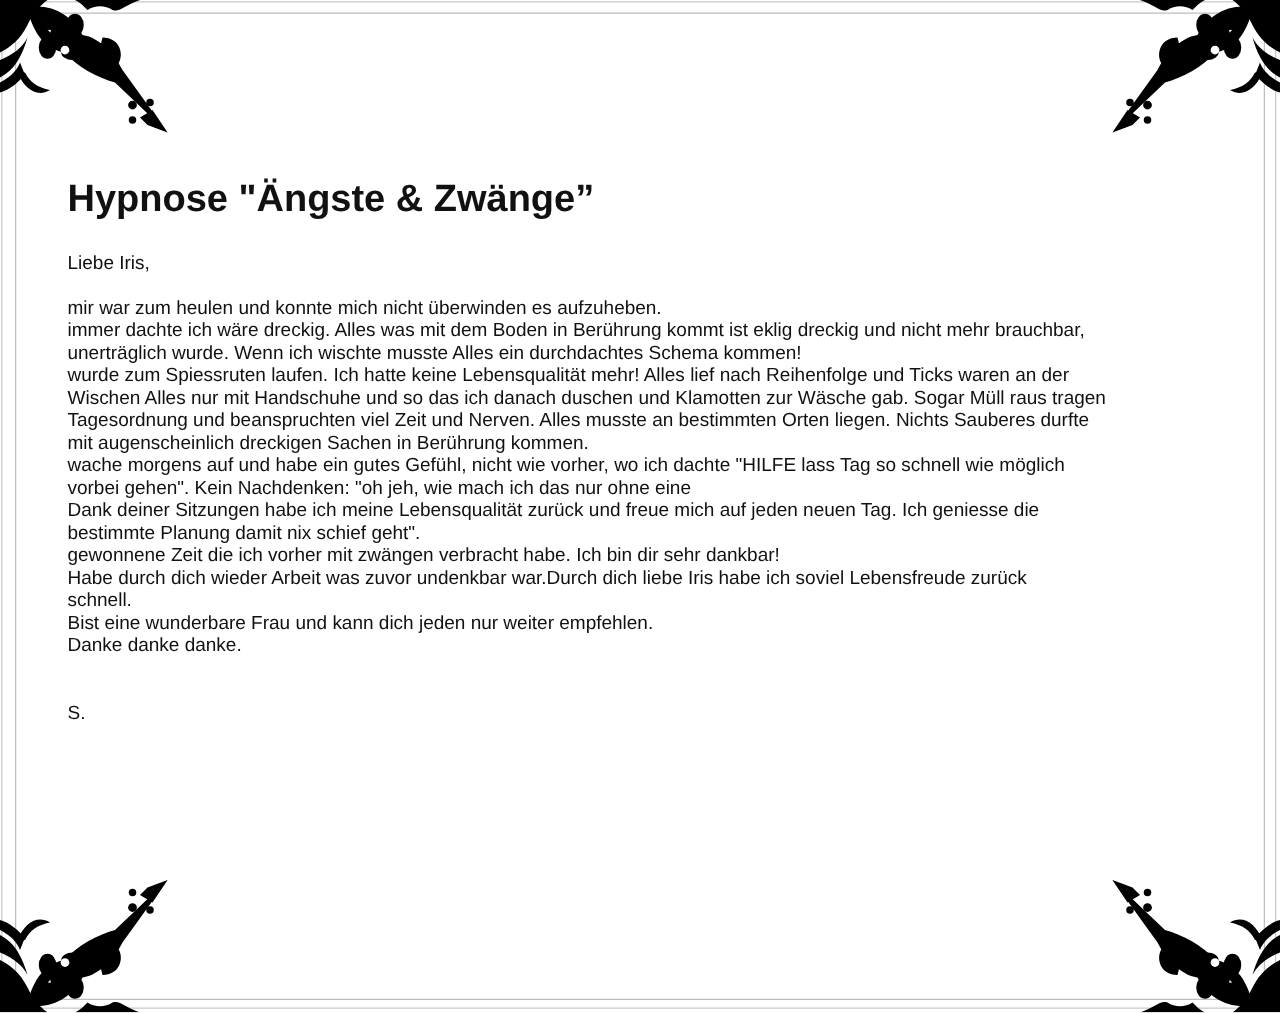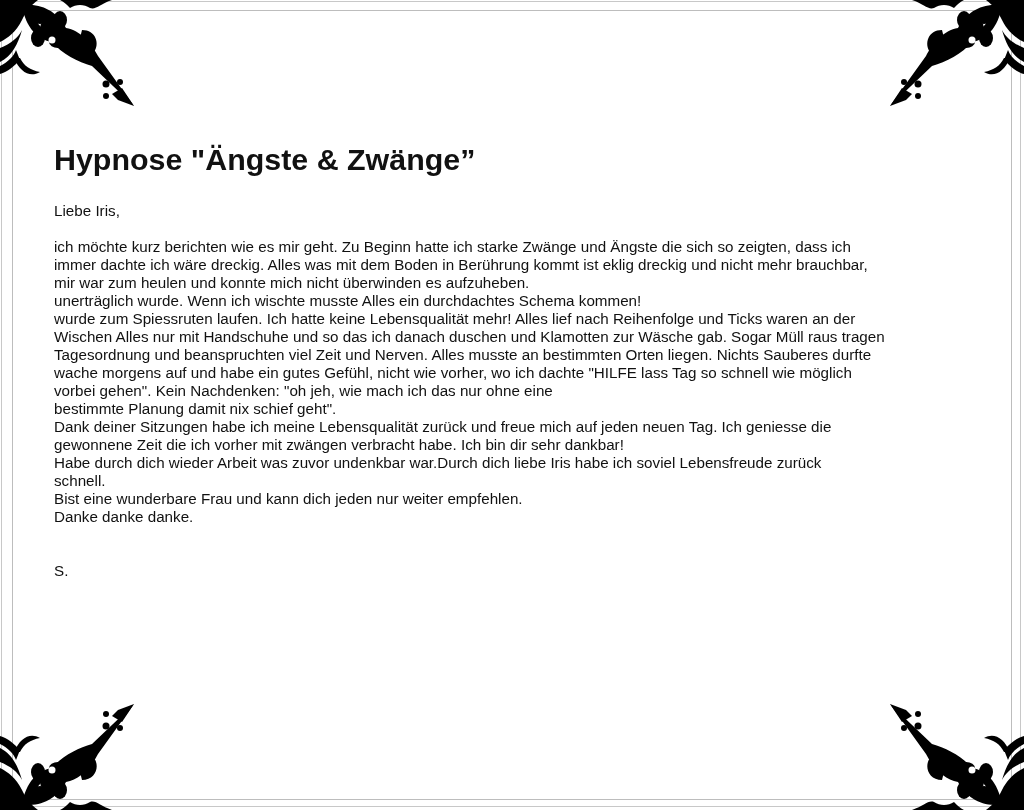--- a/index.html
+++ b/index.html
@@ -128,31 +128,31 @@
       <path d="M112 94 L122 88 L134 106 L118 100 Z"></path>
     </g>
     <circle cx="52" cy="40" r="3.5" fill="#fff"></circle>
   </svg>
 </div>
 
 <div class="content">
   <h1 class="title">Hypnose "Ängste &amp; Zwänge”</h1>
   <div class="greeting">Liebe Iris,</div>
   <div class="body">
-    <p>ich möchte kurz berichten wie es mir geht. Zu Beginn hatte ich starke Zwänge und Ängste die sich so zeigten, dass ich</p>
+    <p>mir war zum heulen und konnte mich nicht überwinden es aufzuheben.</p>
     <p>immer dachte ich wäre dreckig. Alles was mit dem Boden in Berührung kommt ist eklig dreckig und nicht mehr brauchbar,</p>
-    <p>mir war zum heulen und konnte mich nicht überwinden es aufzuheben.</p>
     <p>unerträglich wurde. Wenn ich wischte musste Alles ein durchdachtes Schema kommen!</p>
     <p>wurde zum Spiessruten laufen. Ich hatte keine Lebensqualität mehr! Alles lief nach Reihenfolge und Ticks waren an der</p>
     <p>Wischen Alles nur mit Handschuhe und so das ich danach duschen und Klamotten zur Wäsche gab. Sogar Müll raus tragen</p>
     <p>Tagesordnung und beanspruchten viel Zeit und Nerven. Alles musste an bestimmten Orten liegen. Nichts Sauberes durfte</p>
+    <p>mit augenscheinlich dreckigen Sachen in Berührung kommen.</p>
     <p>wache morgens auf und habe ein gutes Gefühl, nicht wie vorher, wo ich dachte "HILFE lass Tag so schnell wie möglich</p>
     <p>vorbei gehen". Kein Nachdenken: "oh jeh, wie mach ich das nur ohne eine</p>
+    <p>Dank deiner Sitzungen habe ich meine Lebensqualität zurück und freue mich auf jeden neuen Tag. Ich geniesse die</p>
     <p>bestimmte Planung damit nix schief geht".</p>
-    <p>Dank deiner Sitzungen habe ich meine Lebensqualität zurück und freue mich auf jeden neuen Tag. Ich geniesse die</p>
     <p>gewonnene Zeit die ich vorher mit zwängen verbracht habe. Ich bin dir sehr dankbar!</p>
     <p>Habe durch dich wieder Arbeit was zuvor undenkbar war.Durch dich liebe Iris habe ich soviel Lebensfreude zurück</p>
     <p>schnell.</p>
     <p>Bist eine wunderbare Frau und kann dich jeden nur weiter empfehlen.</p>
     <p>Danke danke danke.</p>
   </div>
   <div class="sign">S.</div>
 </div>
 
 </body></html>

